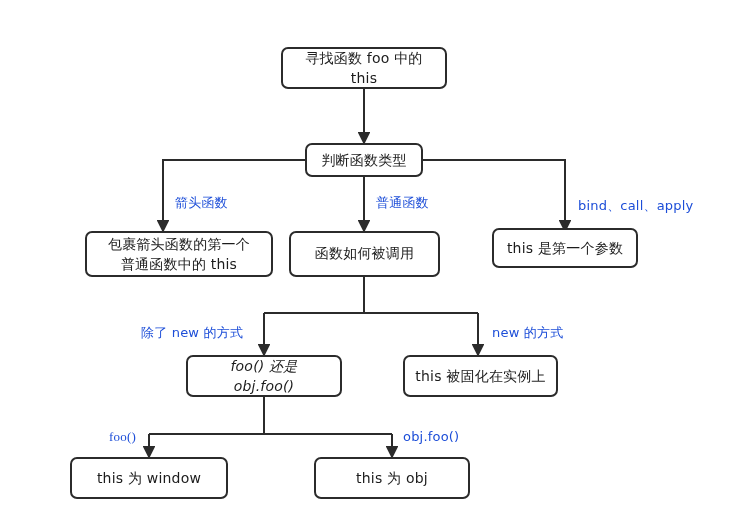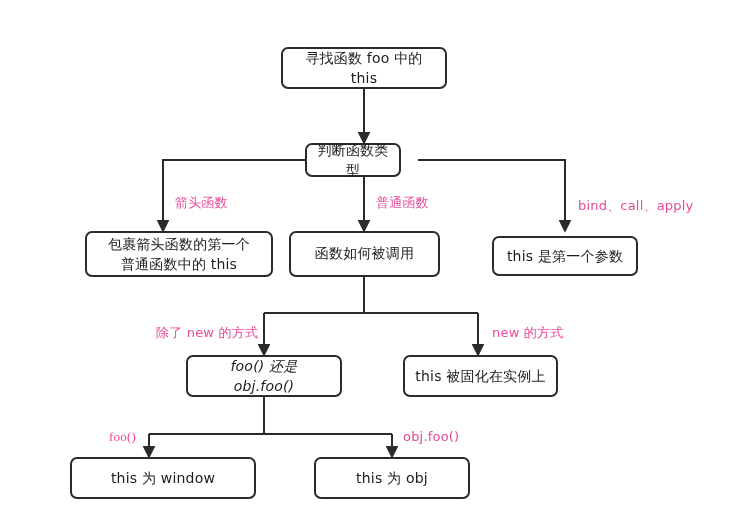--- a/index.html
+++ b/index.html
@@ -40,21 +40,21 @@
     letter-spacing: 0.2px;
     z-index: 2;
   }
   .node-text {
     display: block;
     padding: 0 10px;
     white-space: pre-line;
   }
   .edge-label {
     position: absolute;
-    color: #ec4899;
+    color: #1d4ed8;
     font-size: 13px;
     line-height: 1;
     white-space: nowrap;
     letter-spacing: 0.2px;
     z-index: 3;
   }
 </style>
 </head>
 <body>
 
@@ -83,60 +83,60 @@
       <path d="M 264 397 L 264 434 M 149 434 L 392 434"></path>
       <path d="M 149 434 L 149 457" marker-end="url(#arrowhead)"></path>
       <path d="M 392 434 L 392 457" marker-end="url(#arrowhead)"></path>
     </g>
   </svg>
 
   <div class="node" style="left:281px; top:47px; width:166px; height:42px;">
     <span class="node-text">寻找函数 foo 中的 this</span>
   </div>
 
-  <div class="node" style="left:305px; top:143px; width:96px; height:34px;">
+  <div class="node" style="left:305px; top:143px; width:118px; height:34px;">
     <span class="node-text">判断函数类型</span>
   </div>
 
   <div class="node" style="left:85px; top:231px; width:188px; height:46px;">
     <span class="node-text">包裹箭头函数的第一个
 普通函数中的 this</span>
   </div>
 
   <div class="node" style="left:289px; top:231px; width:151px; height:46px;font-family:Liberation Mono, monospace;">
     <span class="node-text">函数如何被调用</span>
   </div>
 
-  <div class="node" style="left:492px; top:236px; width:146px; height:40px;">
+  <div class="node" style="left:492px; top:228px; width:146px; height:40px;">
     <span class="node-text">this 是第一个参数</span>
   </div>
 
   <div class="node" style="left:186px; top:355px; width:156px; height:42px;font-style:italic;">
     <span class="node-text">foo() 还是 obj.foo()</span>
   </div>
 
   <div class="node" style="left:403px; top:355px; width:155px; height:42px;">
     <span class="node-text">this 被固化在实例上</span>
   </div>
 
-  <div class="node" style="left:70px; top:457px; width:186px; height:42px;">
+  <div class="node" style="left:70px; top:457px; width:158px; height:42px;">
     <span class="node-text">this 为 window</span>
   </div>
 
   <div class="node" style="left:314px; top:457px; width:156px; height:42px;border-radius:7px;">
     <span class="node-text">this 为 obj</span>
   </div>
 
   <div class="edge-label" style="left:175px; top:196px;">箭头函数</div>
 
   <div class="edge-label" style="left:376px; top:196px;text-align:right;">普通函数</div>
 
   <div class="edge-label" style="left:578px; top:199px;">bind、call、apply</div>
 
-  <div class="edge-label" style="left:156px; top:326px;">除了 new 的方式</div>
+  <div class="edge-label" style="left:141px; top:326px;">除了 new 的方式</div>
 
   <div class="edge-label" style="left:492px; top:326px;">new 的方式</div>
 
   <div class="edge-label" style="left:109px; top:430px;font-family:Liberation Serif, serif;">foo()</div>
 
   <div class="edge-label" style="left:403px; top:430px;">obj.foo()</div>
 
 </div>
 
 </body></html>

